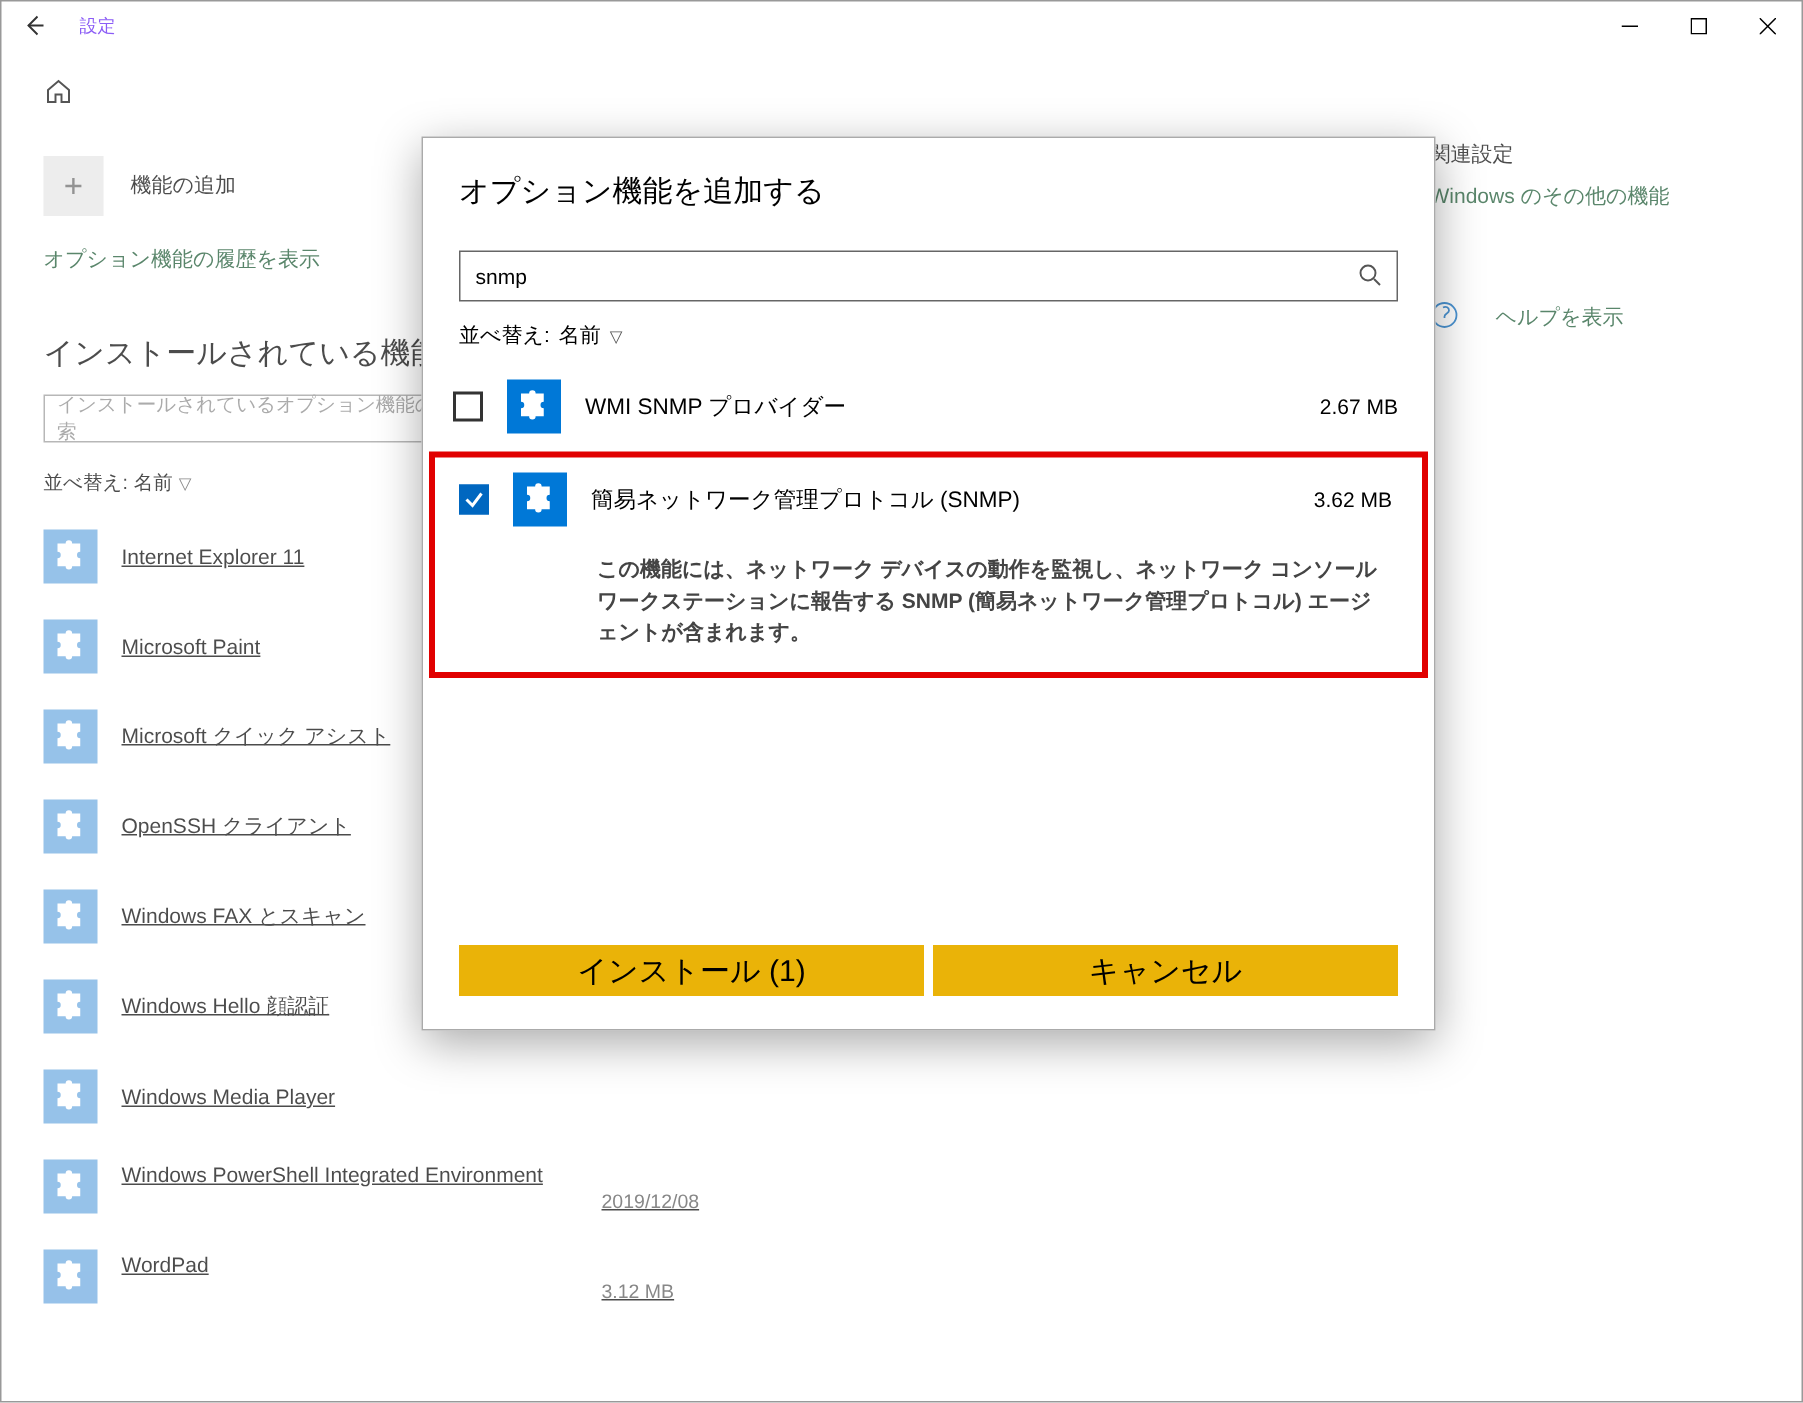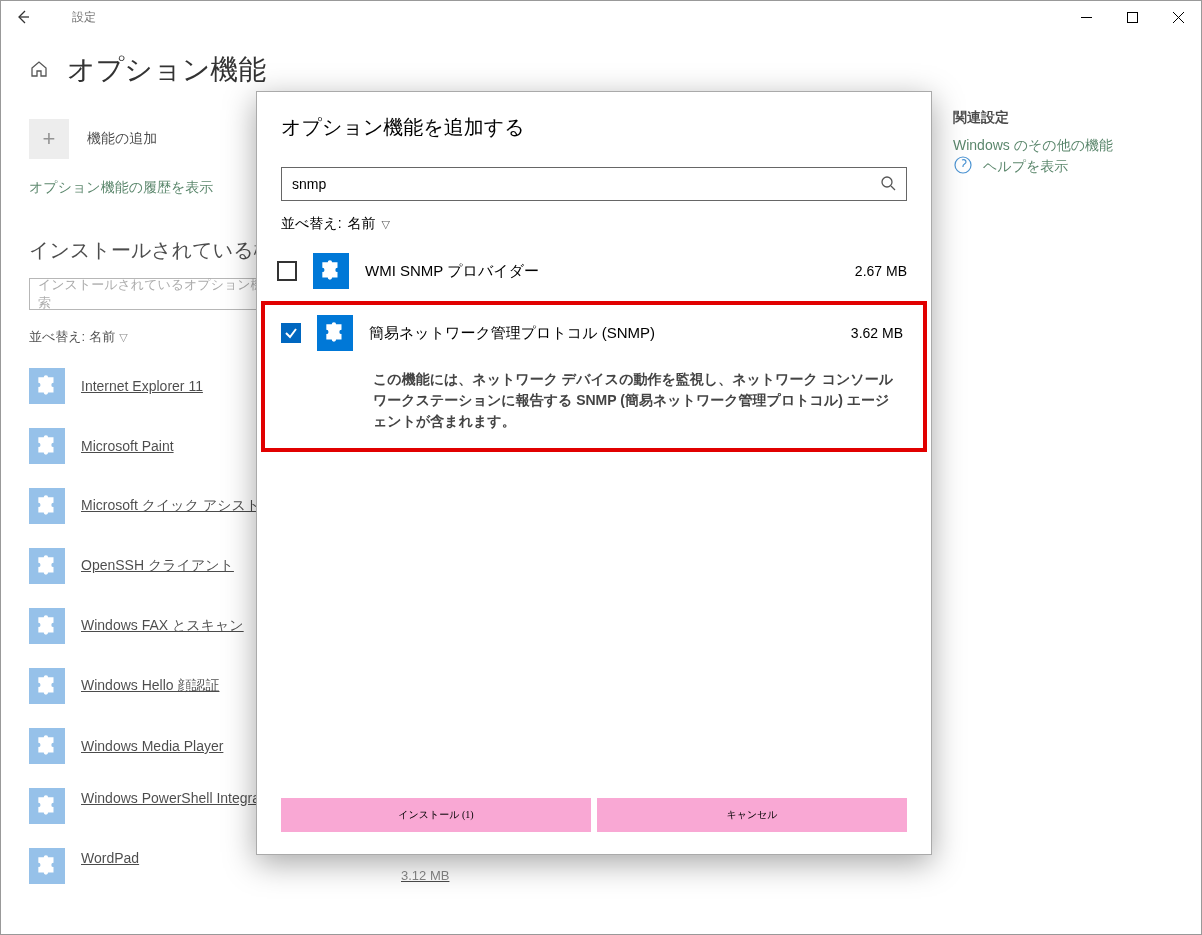--- a/index.html
+++ b/index.html
@@ -20,23 +20,23 @@
   height: 32px;
   display: flex;
   align-items: center;
   padding: 0 0 0 8px;
 }
 .titlebar .back {
   width: 28px; height: 28px;
   display: flex; align-items: center; justify-content: center;
 }
 .titlebar .title {
-  margin-left: 35px;
+  margin-left: 16px;
   font-size: 12px;
-  color: #737373;
+  color: #8b5cf6;
 }
 .win-controls {
   margin-left: auto;
   display: flex;
 }
 .win-controls > div {
   width: 46px; height: 32px;
   display: flex; align-items: center; justify-content: center;
   font-size: 11px;
 }
@@ -97,29 +97,29 @@
   gap: 16px;
   height: 60px;
 }
 .bg-item .icon {
   width: 36px; height: 36px;
   background: #6aa8e0;
   display: flex; align-items: center; justify-content: center;
 }
 .bg-item .meta { display: flex; flex-direction: column; gap: 2px; text-decoration: underline;}
 .bg-item .sub { color: #555; font-size: 13px; margin-left: 0;}
-.bg-right h3 { font-size: 14px; font-weight: 700; margin-bottom: 10px; }
-.bg-right .help { display: flex; align-items: center; gap: 10px; }
+.bg-right h3 { font-size: 14px; font-weight: 400; margin-bottom: 10px; }
+.bg-right .help { display: flex; align-items: center; gap: 24px; margin-top: 60px;}
 
 
 .modal {
   position: absolute;
-  left: 255px; top: 90px;
+  left: 280px; top: 90px;
   width: 676px;
-  height: 764px;
+  height: 596px;
   background: #fff;
   border: 1px solid #aaa;
   box-shadow: 0 8px 30px rgba(0,0,0,0.35);
   display: flex;
   flex-direction: column;
 }
 .modal-header {
   padding: 22px 24px 14px 24px;
 }
 .modal-header h2 {
@@ -199,24 +199,24 @@
   margin: 2px 4px;
 }
 .modal-footer {
   display: flex;
   gap: 6px;
   padding: 14px 24px 22px 24px;
 }
 .modal-footer button {
   flex: 1;
   height: 34px;
-  background: #f9a8d4;
+  background: #eab308;
   border: none;
-  font-family: Liberation Serif, serif;
-  font-size: 10px;
+  font-family: Liberation Sans, sans-serif;
+  font-size: 20px;
   cursor: pointer;
 }
 
 
 .puzzle svg { width: 26px; height: 26px; }
 .down-chevron { font-size: 11px; color: #555;}
 </style>
 </head>
 <body>
 
@@ -246,21 +246,20 @@
       </div>
   </div>
 </div>
 
 <div class="page-header">
   <span class="home">
     <svg width="20" height="20" viewBox="0 0 20 20">
         <path d="M3 9 L10 3 L17 9 V17 H12 V12 H8 V17 H3 Z" stroke="#555" stroke-width="1.3" fill="none"></path>
       </svg>
   </span>
-  <h1>オプション機能</h1>
 </div>
 
 <div class="bg-content">
   <div class="bg-left">
     <div class="add-feature">
       <div class="plus-box">+</div>
       <span>機能の追加</span>
     </div>
     <div class="linkish">オプション機能の履歴を表示</div>
     <div class="bg-section-title">インストールされている機能</div>

